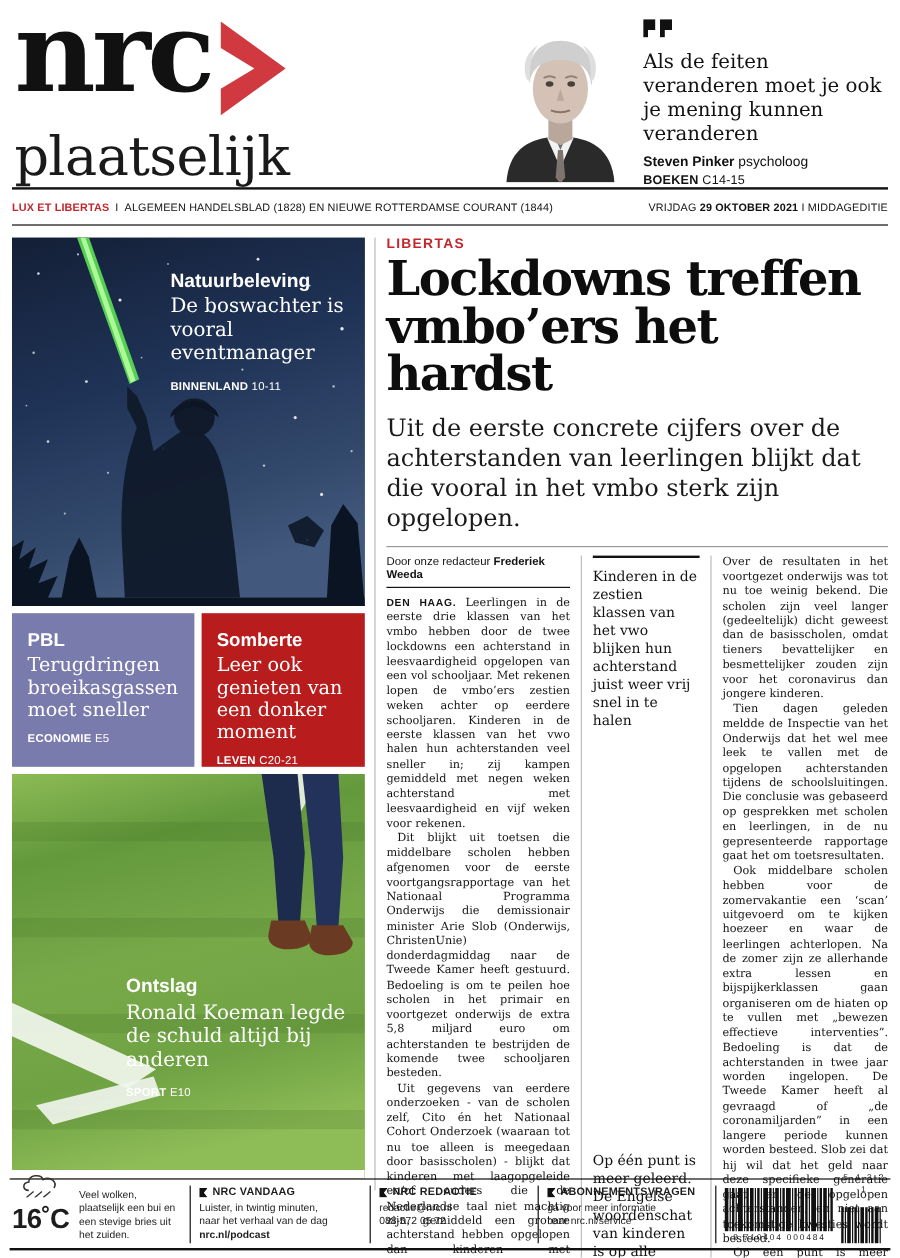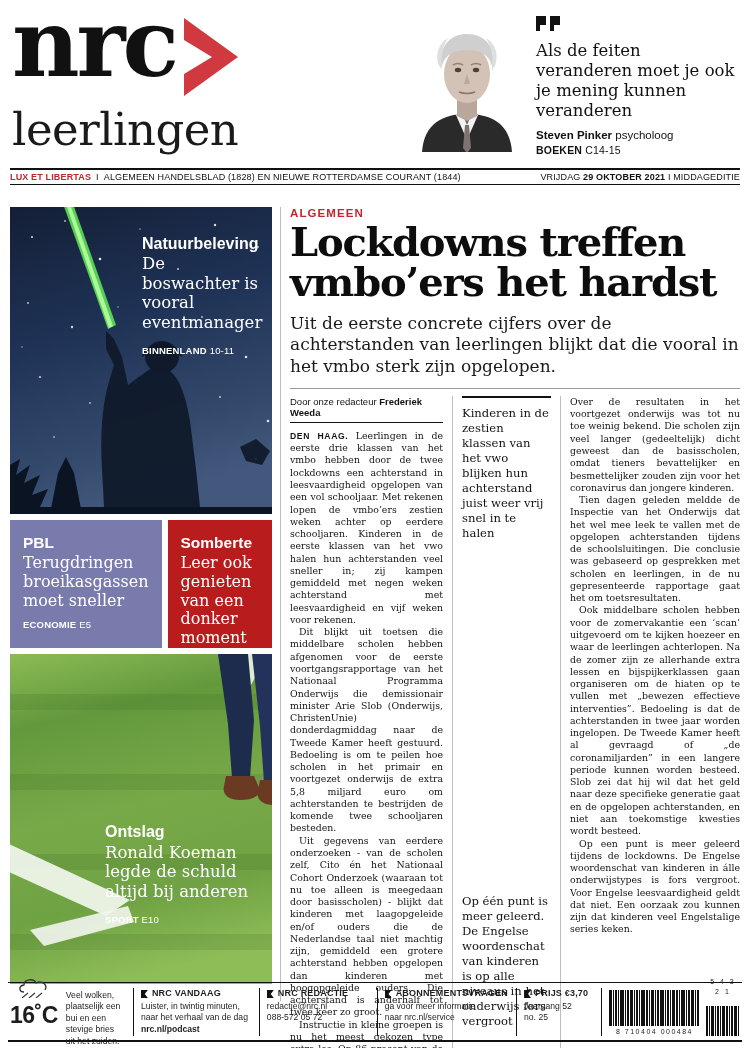--- a/index.html
+++ b/index.html
@@ -47,32 +47,32 @@
     font-size: 16.5px; line-height: 1.22; color: #111;
   }
   .quote-attr { font-size: 11.5px; margin-top: 7px; color: #111; }
   .quote-attr b { font-weight: bold; }
   .quote-sect { font-size: 10.5px; margin-top: 3px; letter-spacing: 0.2px; }
   .quote-sect b { font-weight: bold; }
 
   
   .strap {
     border-top: 2px solid #111; border-bottom: 1px solid #111;
-    height: 17px; display: flex; align-items: center;
-    font-size: 9px; letter-spacing: 0.15px; margin: 16px 2px; justify-content: center;
+    height: 32px; display: flex; align-items: center;
+    font-size: 9px; letter-spacing: 0.15px; margin: 4px 2px; justify-content: center;
   }
   .strap-lux { color: #c1272d; font-weight: bold; }
   .strap-sep { color: #111; margin: 0 5px; }
   .strap-left { color: #111; }
   .strap-right { margin-left: auto; color: #111; }
   .strap-right b { font-weight: bold; }
 
   
   .content { display: flex; margin: 0 2px; height: 800px; padding-top: 6px; }
-  .col-left { width: 262px; }
+  .col-left { width: 294px; }
   .col-right { flex: 1; border-left: 1px solid #bdbdbd; padding-left: 9px; margin-left: 8px; }
 
   
   .teaser-night {
     position: relative; height: 307px; overflow: hidden;
     background: linear-gradient(170deg, #16233c 0%, #1d3052 35%, #2d4668 70%, #3c5375 100%);
   }
   .teaser-night .txt { position: absolute; left: 132px; top: 28px; right: 8px; color: #fff; }
   .t-kicker { font-size: 16px; font-weight: bold; line-height: 1.15; }
   .t-head {
@@ -99,21 +99,21 @@
   
   .kicker-onderwijs {
     color: #c1272d; font-weight: bold; font-size: 11.5px;
     letter-spacing: 1.1px; margin-bottom: 3px;
   }
   .headline {
     font-family: "DejaVu Serif", serif; font-weight: bold;
     font-size: 40px; line-height: 0.99; letter-spacing: -1.2px; color: #0d0d0d;
   }
   .standfirst {
-    font-family: "DejaVu Serif", serif; font-size: 17px;
+    font-family: "DejaVu Serif", serif; font-size: 20px;
     line-height: 1.25; margin-top: 12px; color: #1a1a1a;
   }
   .rule-thin { border-top: 1px solid #9a9a9a; margin-top: 11px; }
 
   .article-grid { display: flex; margin-top: 7px; }
   .acol { font-family: "DejaVu Serif", serif; }
   .acol1 { width: 162px; padding-right: 9px; }
   .acol-mid { width: 109px; padding: 0 9px; border-left: 1px solid #bdbdbd; border-right: 1px solid #bdbdbd; }
   .acol3 { flex: 1; padding-left: 9px; }
 
@@ -171,21 +171,21 @@
   <div class="masthead">
     <div class="logo-wrap">
       <div class="logo-top">
         <span class="logo-nrc">nrc</span>
         <span class="logo-arrow">
           <svg width="62" height="82" viewBox="0 0 62 82">
             <polygon points="4,2 58,41 4,80 4,58 32,41 4,24" fill="#d0393f"></polygon>
           </svg>
         </span>
       </div>
-      <div class="logo-sub">leerlingen</div>
+      <div class="logo-sub">plaatselijk</div>
     </div>
 
     <div class="quote-block">
       <div class="pinker-photo">
         <svg width="118" height="130" viewBox="0 0 118 130">
           <rect width="118" height="130" fill="#ffffff"></rect>
 
           <path d="M14 130 C16 102 34 92 59 92 C84 92 102 102 104 130 Z" fill="#2a2a2a"></path>
 
           <path d="M48 93 L59 118 L70 93 L64 90 L54 90 Z" fill="#f2f2f2"></path>
@@ -355,21 +355,21 @@
           <div class="t-kicker">Ontslag</div>
           <div class="t-head">Ronald Koeman legde de schuld altijd bij anderen</div>
           <div class="t-sect">
             <b>SPORT</b><span> E10</span>
           </div>
         </div>
       </div>
     </div>
 
     <div class="col-right">
-      <div class="kicker-onderwijs">ALGEMEEN</div>
+      <div class="kicker-onderwijs">LIBERTAS</div>
       <h1 class="headline">
         <span>Lockdowns treffen</span><br>
         <span>vmbo’ers het hardst</span>
       </h1>
       <div class="standfirst">Uit de eerste concrete cijfers over de achterstanden van leerlingen blijkt dat die vooral in het vmbo sterk zijn opgelopen.</div>
       <div class="rule-thin"></div>
 
       <div class="article-grid">
 
         <div class="acol acol1">
@@ -434,28 +434,20 @@
 
       <div class="f-cell f-abo">
         <div class="f-head">
             <span class="f-bullet"></span>
             <span>ABONNEMENTSVRAGEN</span>
           </div>
         <div>ga voor meer informatie</div>
         <div>naar nrc.nl/service</div>
       </div>
 
-      <div class="f-cell f-prijs">
-        <div class="f-head">
-            <span class="f-bullet"></span>
-            <span>PRIJS €3,70</span>
-          </div>
-        <div>Jaargang 52</div>
-        <div>no. 25</div>
-      </div>
 
       <div class="f-cell f-barcode">
         <div>
           <div class="barcode">
             <i style="width:3px"></i>
               <i style="width:1px"></i>
               <i style="width:2px"></i>
               <i style="width:1px"></i>
             <i style="width:4px"></i>
               <i style="width:1px"></i>

